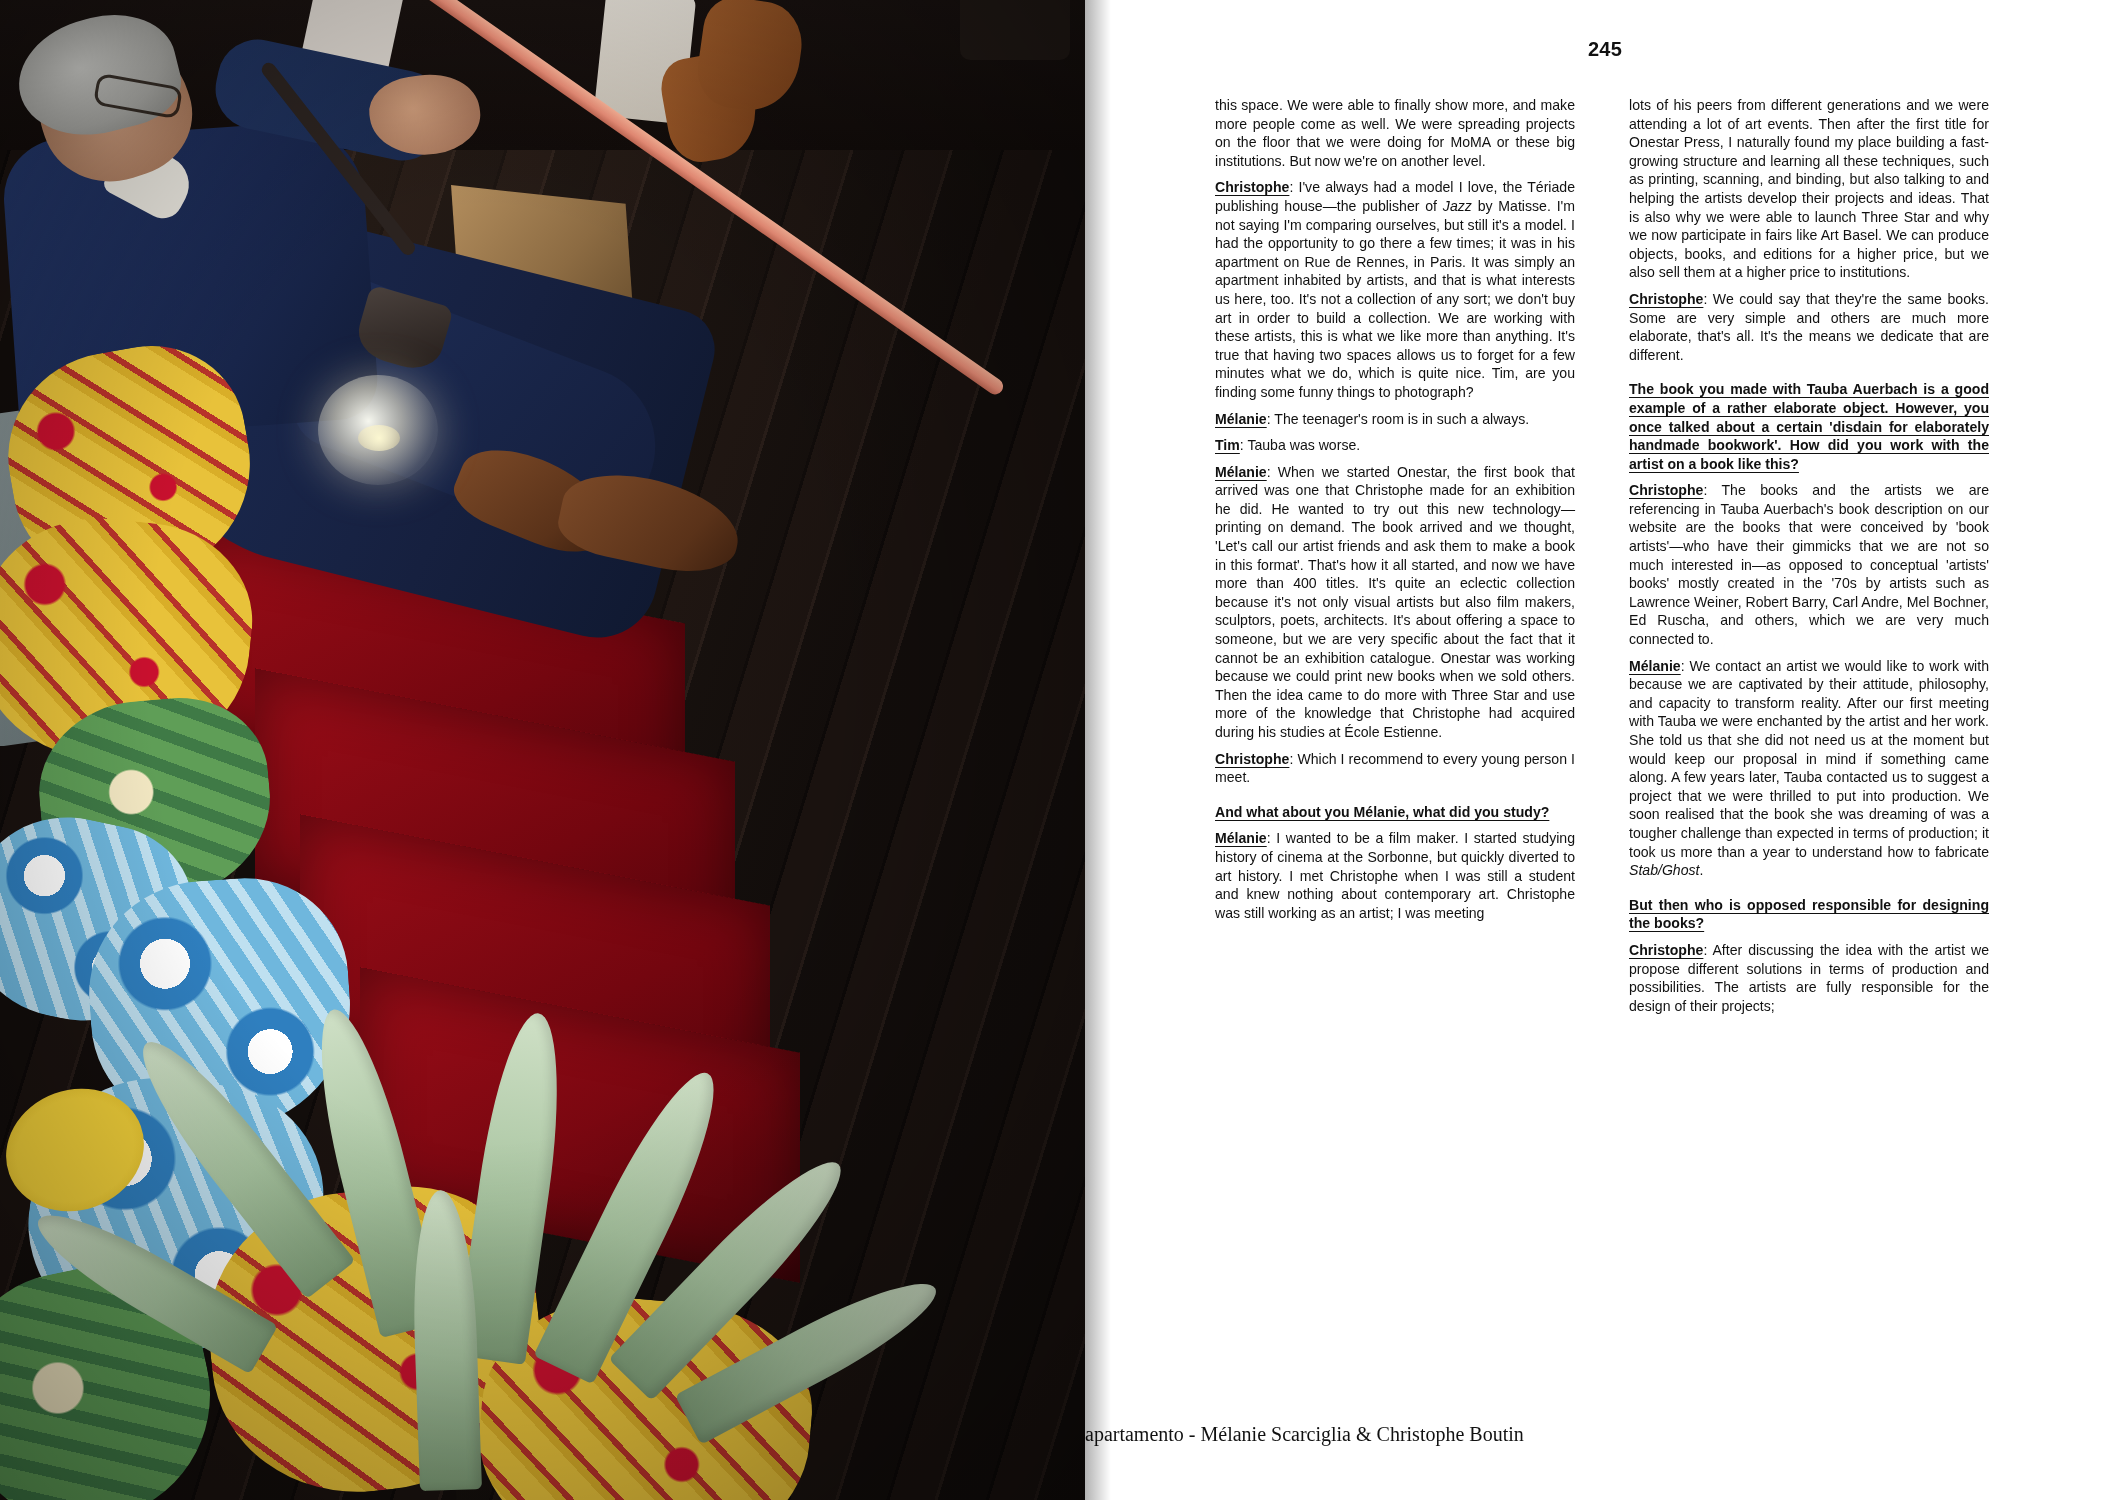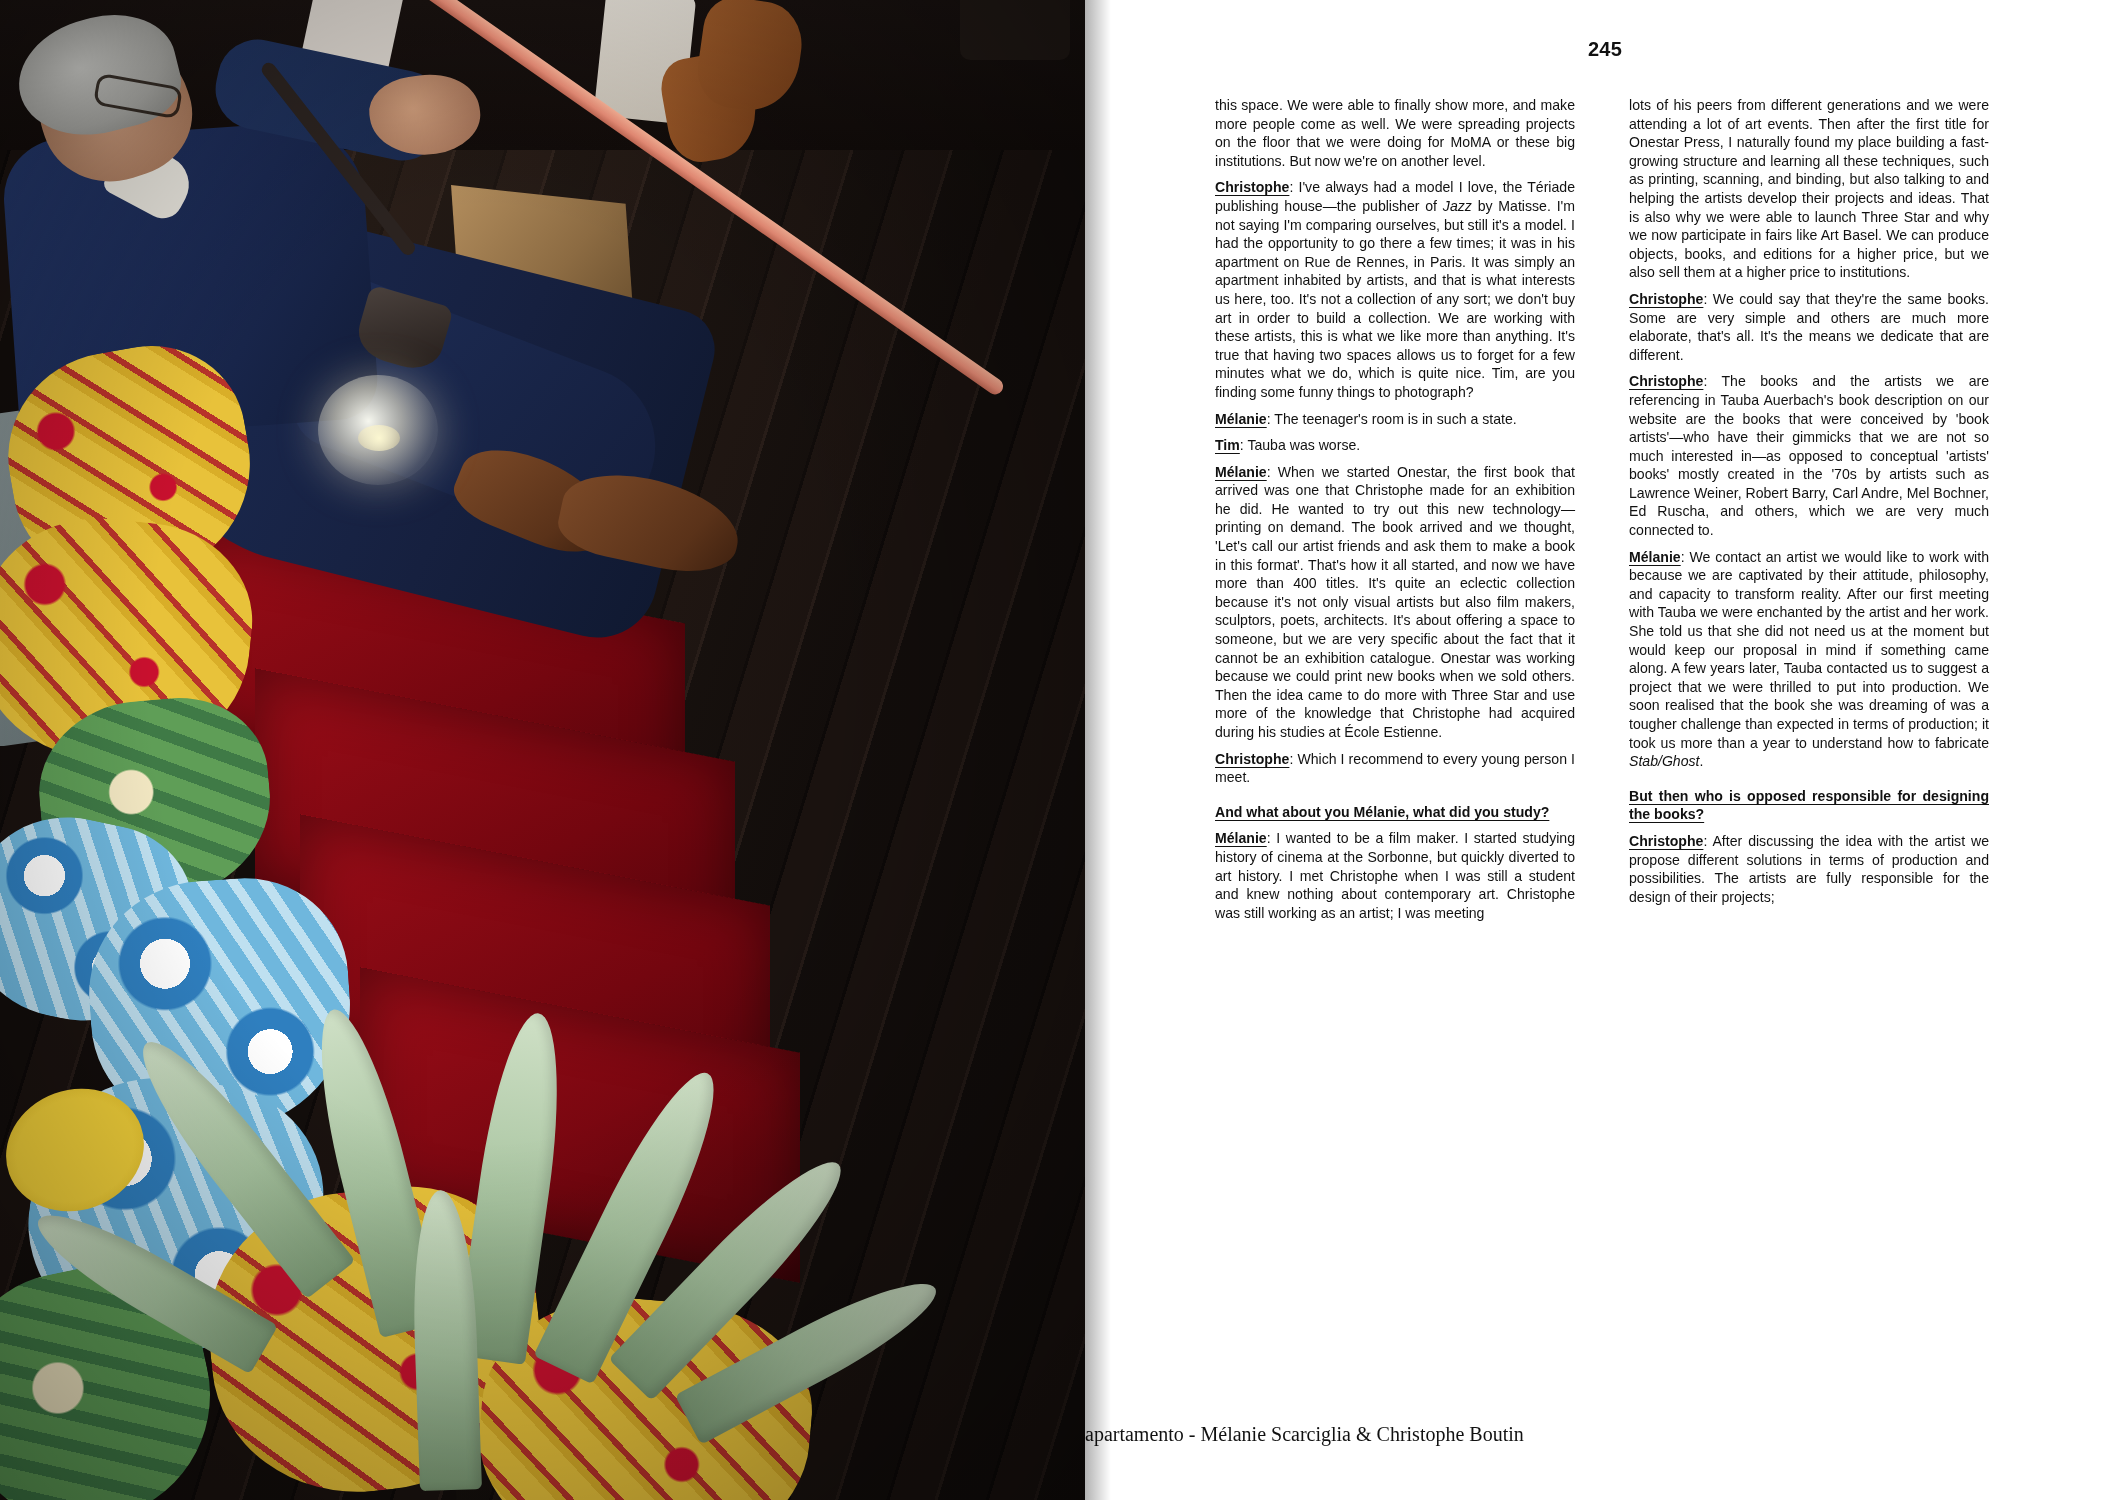--- a/index.html
+++ b/index.html
@@ -462,31 +462,32 @@
 
   <div class="text-page">
 
     <div class="folio">245</div>
 
     <div class="columns">
 
       <div class="col">
         <p>this space. We were able to finally show more, and make more people come as well. We were spreading projects on the floor that we were doing for MoMA or these big institutions. But now we're on another level.</p>
         <p><span class="spk">Christophe</span><span>: I've always had a model I love, the Tériade publishing house—the publisher of </span><em>Jazz</em><span> by Matisse. I'm not saying I'm comparing ourselves, but still it's a model. I had the opportunity to go there a few times; it was in his apartment on Rue de Rennes, in Paris. It was simply an apartment inhabited by artists, and that is what interests us here, too. It's not a collection of any sort; we don't buy art in order to build a collection. We are working with these artists, this is what we like more than anything. It's true that having two spaces allows us to forget for a few minutes what we do, which is quite nice. Tim, are you finding some funny things to photograph?</span></p>
-        <p><span class="spk">Mélanie</span><span>: The teenager's room is in such a state.</span></p>
+        <p><span class="spk">Mélanie</span><span>: The teenager's room is in such a always.</span></p>
         <p><span class="spk">Tim</span><span>: Tauba was worse.</span></p>
         <p><span class="spk">Mélanie</span><span>: When we started Onestar, the first book that arrived was one that Christophe made for an exhibition he did. He wanted to try out this new technology—printing on demand. The book arrived and we thought, 'Let's call our artist friends and ask them to make a book in this format'. That's how it all started, and now we have more than 400 titles. It's quite an eclectic collection because it's not only visual artists but also film makers, sculptors, poets, architects. It's about offering a space to someone, but we are very specific about the fact that it cannot be an exhibition catalogue. Onestar was working because we could print new books when we sold others. Then the idea came to do more with Three Star and use more of the knowledge that Christophe had acquired during his studies at École Estienne.</span></p>
         <p><span class="spk">Christophe</span><span>: Which I recommend to every young person I meet.</span></p>
         <p class="q">And what about you Mélanie, what did you study?</p>
         <p><span class="spk">Mélanie</span><span>: I wanted to be a film maker. I started studying history of cinema at the Sorbonne, but quickly diverted to art history. I met Christophe when I was still a student and knew nothing about contemporary art. Christophe was still working as an artist; I was meeting</span></p>
       </div>
 
       <div class="col">
         <p>lots of his peers from different generations and we were attending a lot of art events. Then after the first title for Onestar Press, I naturally found my place building a fast-growing structure and learning all these techniques, such as printing, scanning, and binding, but also talking to and helping the artists develop their projects and ideas. That is also why we were able to launch Three Star and why we now participate in fairs like Art Basel. We can produce objects, books, and editions for a higher price, but we also sell them at a higher price to institutions.</p>
         <p><span class="spk">Christophe</span><span>: We could say that they're the same books. Some are very simple and others are much more elaborate, that's all. It's the means we dedicate that are different.</span></p>
+        <p class="q">The book you made with Tauba Auerbach is a good example of a rather elaborate object. However, you once talked about a certain 'disdain for elaborately handmade bookwork'. How did you work with the artist on a book like this?</p>
         <p><span class="spk">Christophe</span><span>: The books and the artists we are referencing in Tauba Auerbach's book description on our website are the books that were conceived by 'book artists'—who have their gimmicks that we are not so much interested in—as opposed to conceptual 'artists' books' mostly created in the '70s by artists such as Lawrence Weiner, Robert Barry, Carl Andre, Mel Bochner, Ed Ruscha, and others, which we are very much connected to.</span></p>
         <p><span class="spk">Mélanie</span><span>: We contact an artist we would like to work with because we are captivated by their attitude, philosophy, and capacity to transform reality. After our first meeting with Tauba we were enchanted by the artist and her work. She told us that she did not need us at the moment but would keep our proposal in mind if something came along. A few years later, Tauba contacted us to suggest a project that we were thrilled to put into production. We soon realised that the book she was dreaming of was a tougher challenge than expected in terms of production; it took us more than a year to understand how to fabricate </span><em>Stab/Ghost</em><span>.</span></p>
         <p class="q">But then who is opposed responsible for designing the books?</p>
         <p><span class="spk">Christophe</span><span>: After discussing the idea with the artist we propose different solutions in terms of production and possibilities. The artists are fully responsible for the design of their projects;</span></p>
       </div>
 
     </div>
 
     <div class="footer">apartamento - Mélanie Scarciglia &amp; Christophe Boutin</div>
   </div>

